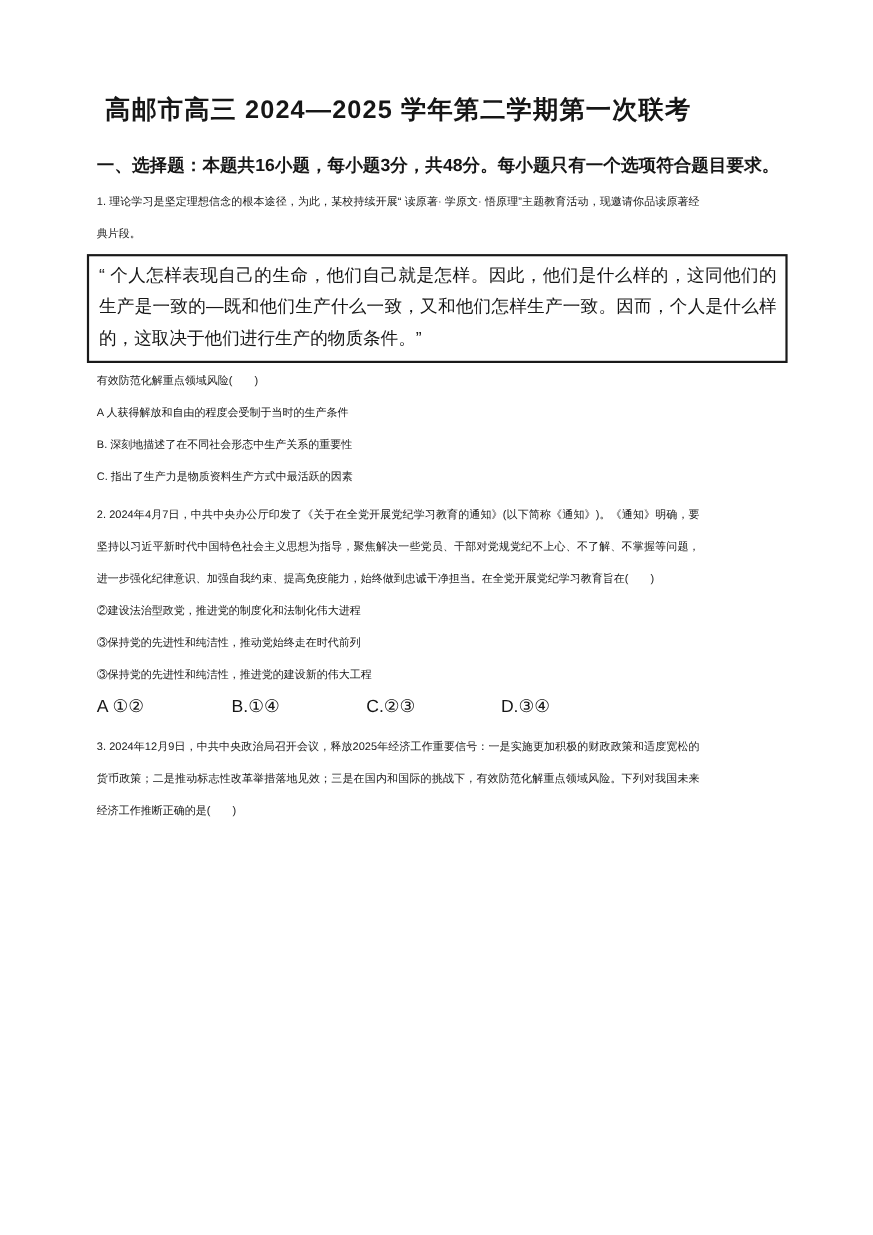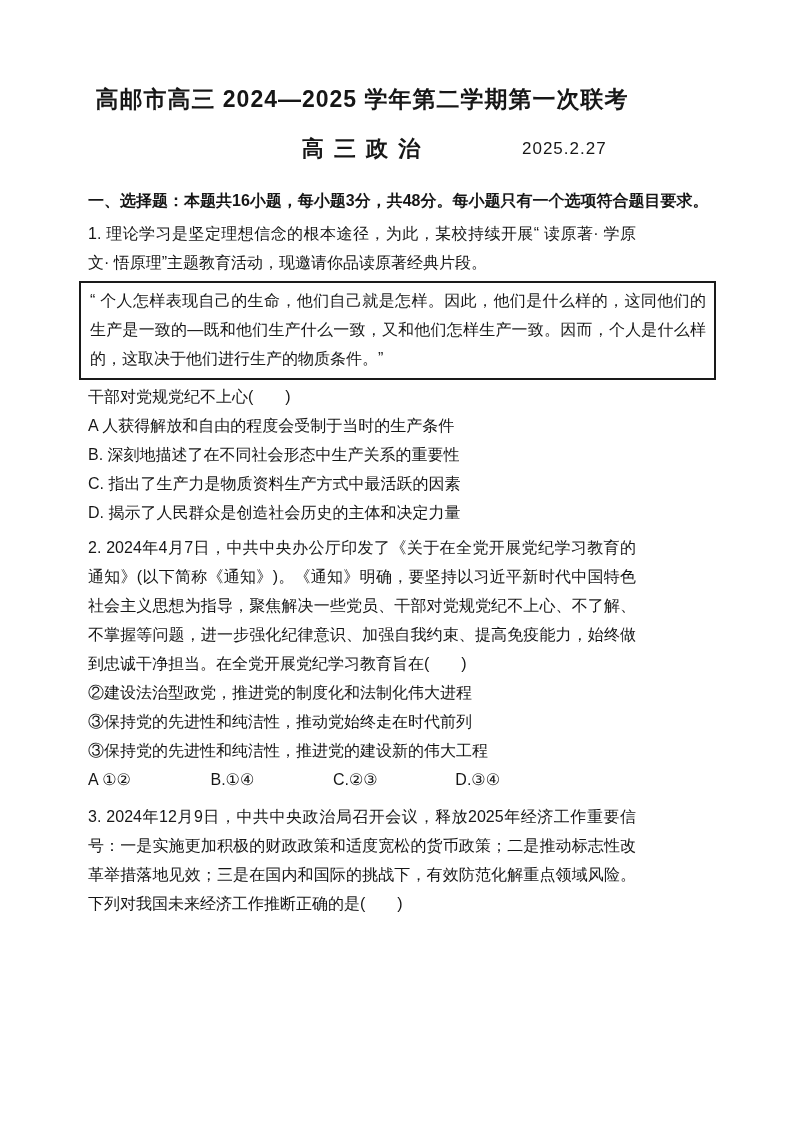--- a/index.html
+++ b/index.html
@@ -43,21 +43,21 @@
   }
   .section-header {
     margin-top: 22px;
     font-size: 16px;
     font-weight: 700;
     line-height: 29px;
     white-space: nowrap;
   }
 
   p.body-line {
-    font-size: 16px;
+    font-size: 10px;
     line-height: 29px;
     text-align: justify;
     text-justify: inter-ideograph;
   }
   .stem-q1 { margin-top: 4px; }
   .stem-q2 { margin-top: 6px; }
   .stem-q3 { margin-top: 8px; }
 
   .quote-box {
     width: 637px;
@@ -85,39 +85,34 @@
   .choices-row .choice:last-child { width: auto; }
 </style>
 </head>
 <body>
 
 <div class="page">
   <div class="content">
 
     <h1 class="title">高邮市高三 2024—2025 学年第二学期第一次联考</h1>
 
-    <div class="subtitle-row">
-      <span class="subject">高 三 政 治</span>
-      <span class="date">2025.2.27</span>
-    </div>
 
     <p class="section-header">一、选择题：本题共16小题，每小题3分，共48分。每小题只有一个选项符合题目要求。</p>
 
     <div>
       <p class="body-line stem-q1">1. 理论学习是坚定理想信念的根本途径，为此，某校持续开展“ 读原著· 学原文· 悟原理”主题教育活动，现邀请你品读原著经典片段。</p>
 
       <div class="quote-box">
         <p>“ 个人怎样表现自己的生命，他们自己就是怎样。因此，他们是什么样的，这同他们的生产是一致的—既和他们生产什么一致，又和他们怎样生产一致。因而，个人是什么样的，这取决于他们进行生产的物质条件。”</p>
       </div>
 
-      <p class="body-line">干部对党规党纪不上心(　　)</p>
+      <p class="body-line">有效防范化解重点领域风险(　　)</p>
       <p class="body-line">A 人获得解放和自由的程度会受制于当时的生产条件</p>
       <p class="body-line">B. 深刻地描述了在不同社会形态中生产关系的重要性</p>
       <p class="body-line">C. 指出了生产力是物质资料生产方式中最活跃的因素</p>
-      <p class="body-line">D. 揭示了人民群众是创造社会历史的主体和决定力量</p>
     </div>
 
     <div>
       <p class="body-line stem-q2">2. 2024年4月7日，中共中央办公厅印发了《关于在全党开展党纪学习教育的通知》(以下简称《通知》)。《通知》明确，要坚持以习近平新时代中国特色社会主义思想为指导，聚焦解决一些党员、干部对党规党纪不上心、不了解、不掌握等问题，进一步强化纪律意识、加强自我约束、提高免疫能力，始终做到忠诚干净担当。在全党开展党纪学习教育旨在(　　)</p>
       <p class="body-line">②建设法治型政党，推进党的制度化和法制化伟大进程</p>
       <p class="body-line">③保持党的先进性和纯洁性，推动党始终走在时代前列</p>
       <p class="body-line">③保持党的先进性和纯洁性，推进党的建设新的伟大工程</p>
       <p class="choices-row">
         <span class="choice">A ①②</span>
         <span class="choice">B.①④</span>

